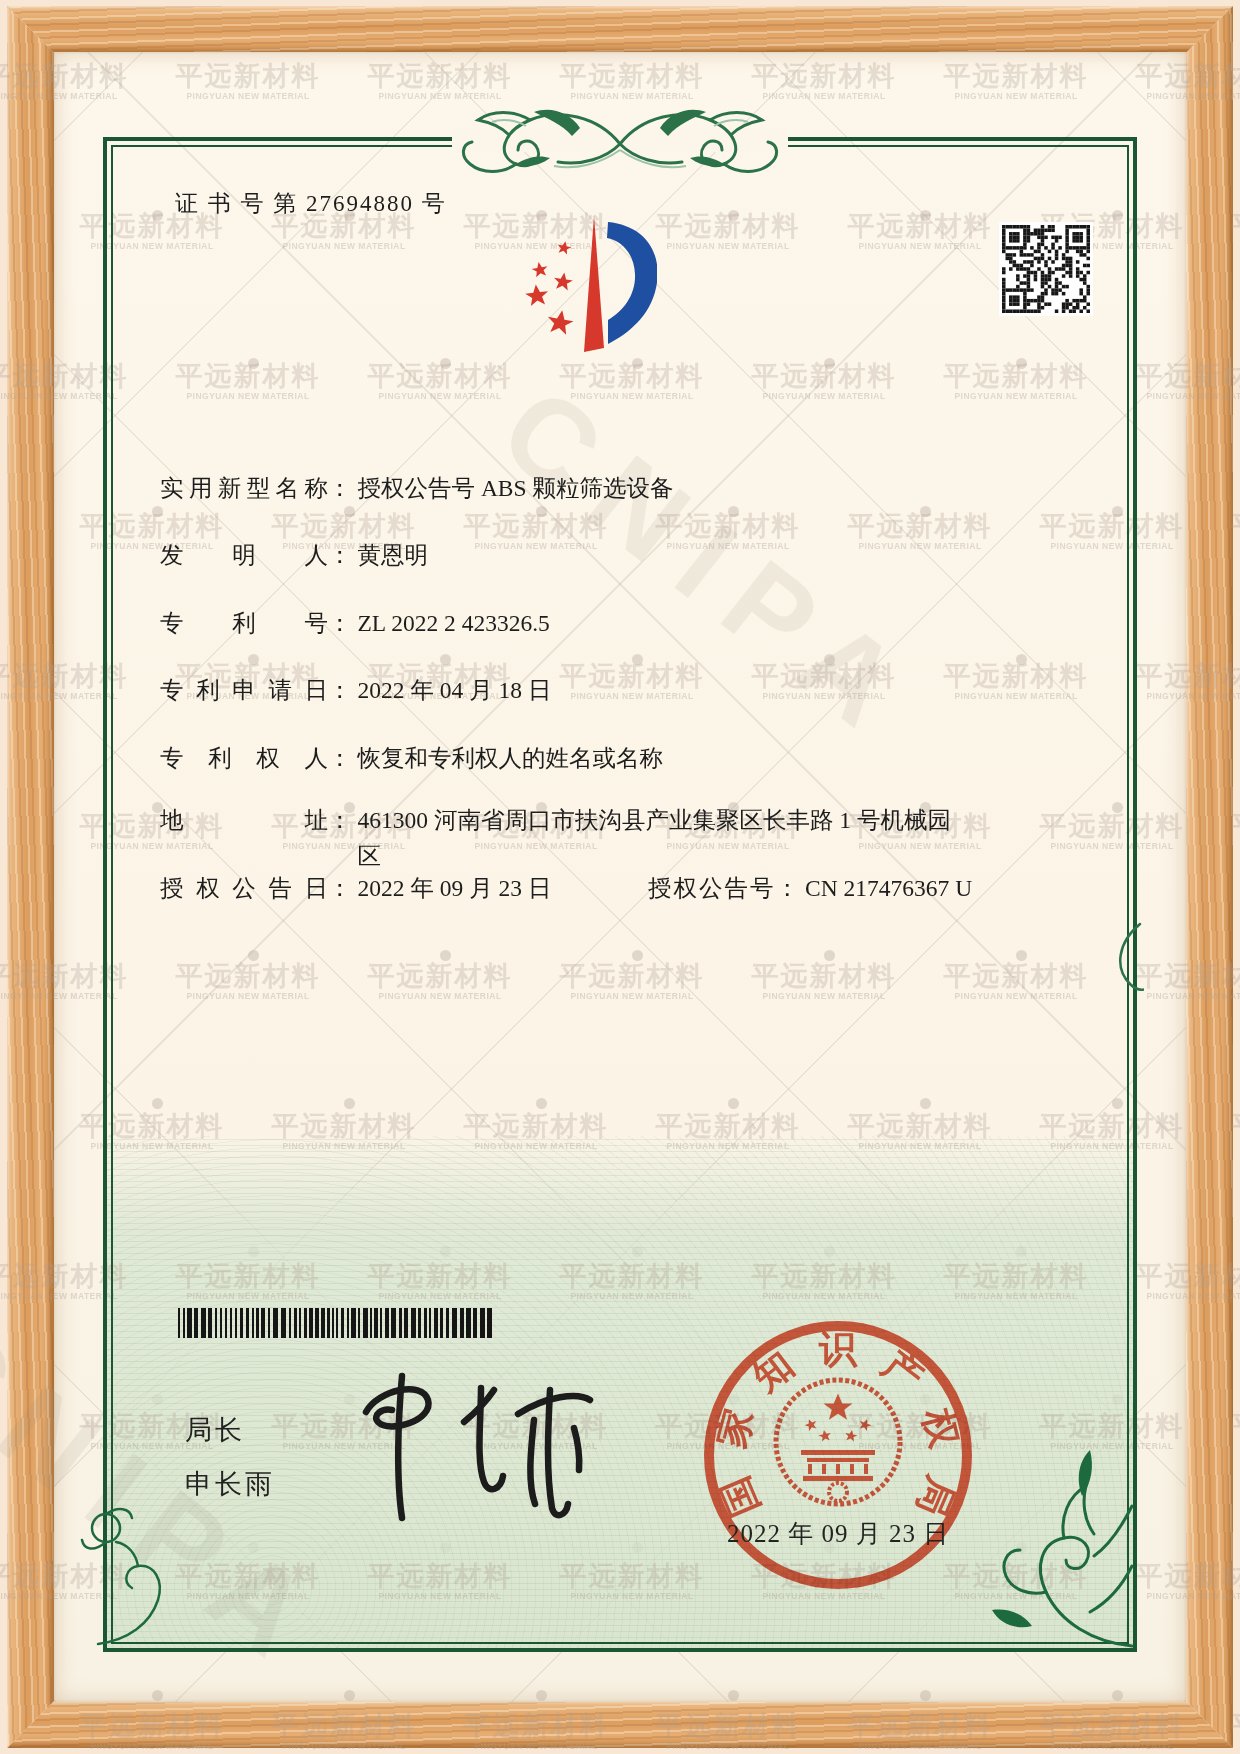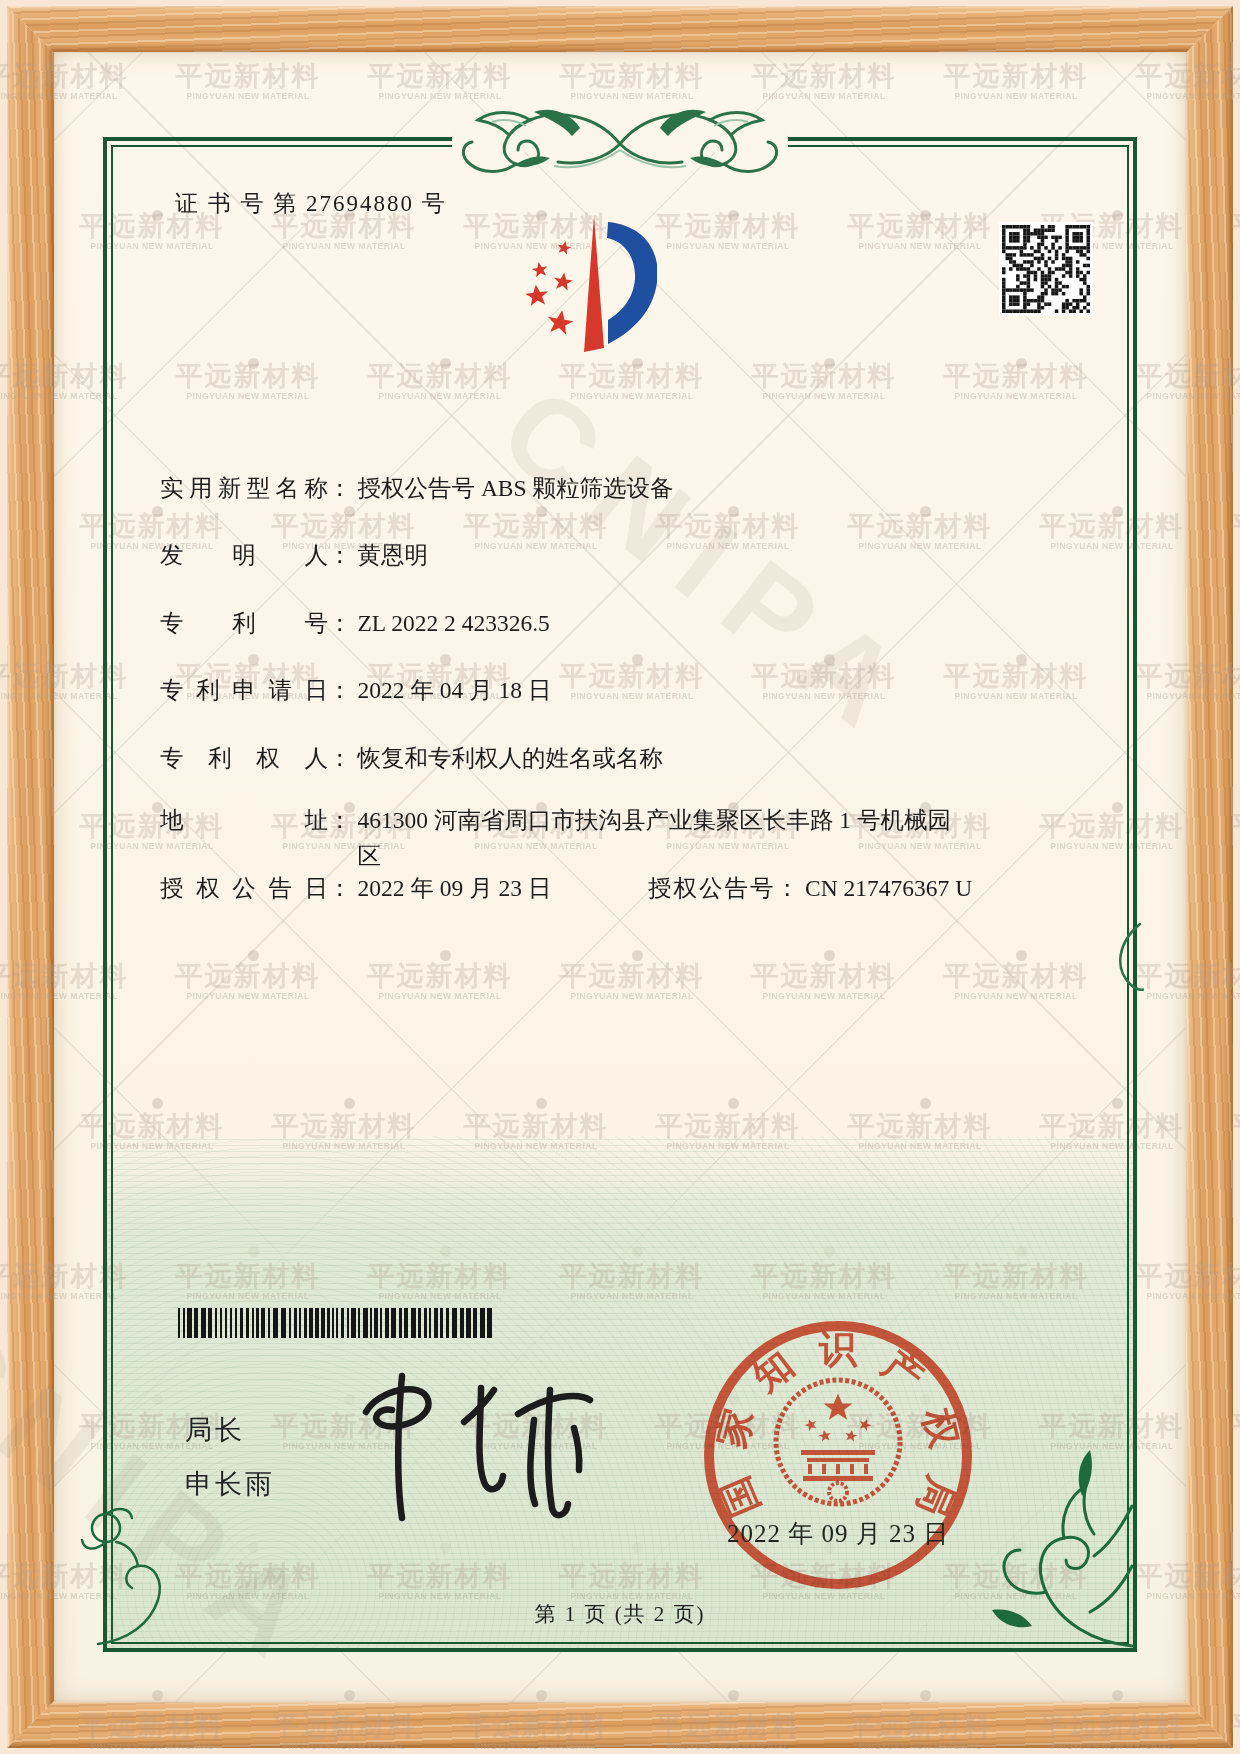--- a/index.html
+++ b/index.html
@@ -1016,15 +1016,14 @@
         <span style="transform: translate(-50%, -50%) rotate(-75.3333deg) translateY(-106px);">家</span>
         <span style="transform: translate(-50%, -50%) rotate(-37.6667deg) translateY(-106px);">知</span>
         <span style="transform: translate(-50%, -50%) rotate(0deg) translateY(-106px);">识</span>
         <span style="transform: translate(-50%, -50%) rotate(37.6667deg) translateY(-106px);">产</span>
         <span style="transform: translate(-50%, -50%) rotate(75.3333deg) translateY(-106px);">权</span>
         <span style="transform: translate(-50%, -50%) rotate(113deg) translateY(-106px);">局</span>
       </div>
     <div class="sealdate">2022 年 09 月 23 日</div>
   </div>
 
-  <div class="pagefoot">第 1 页 (共 2 页)</div>
 
 </div>
 
 </body></html>

